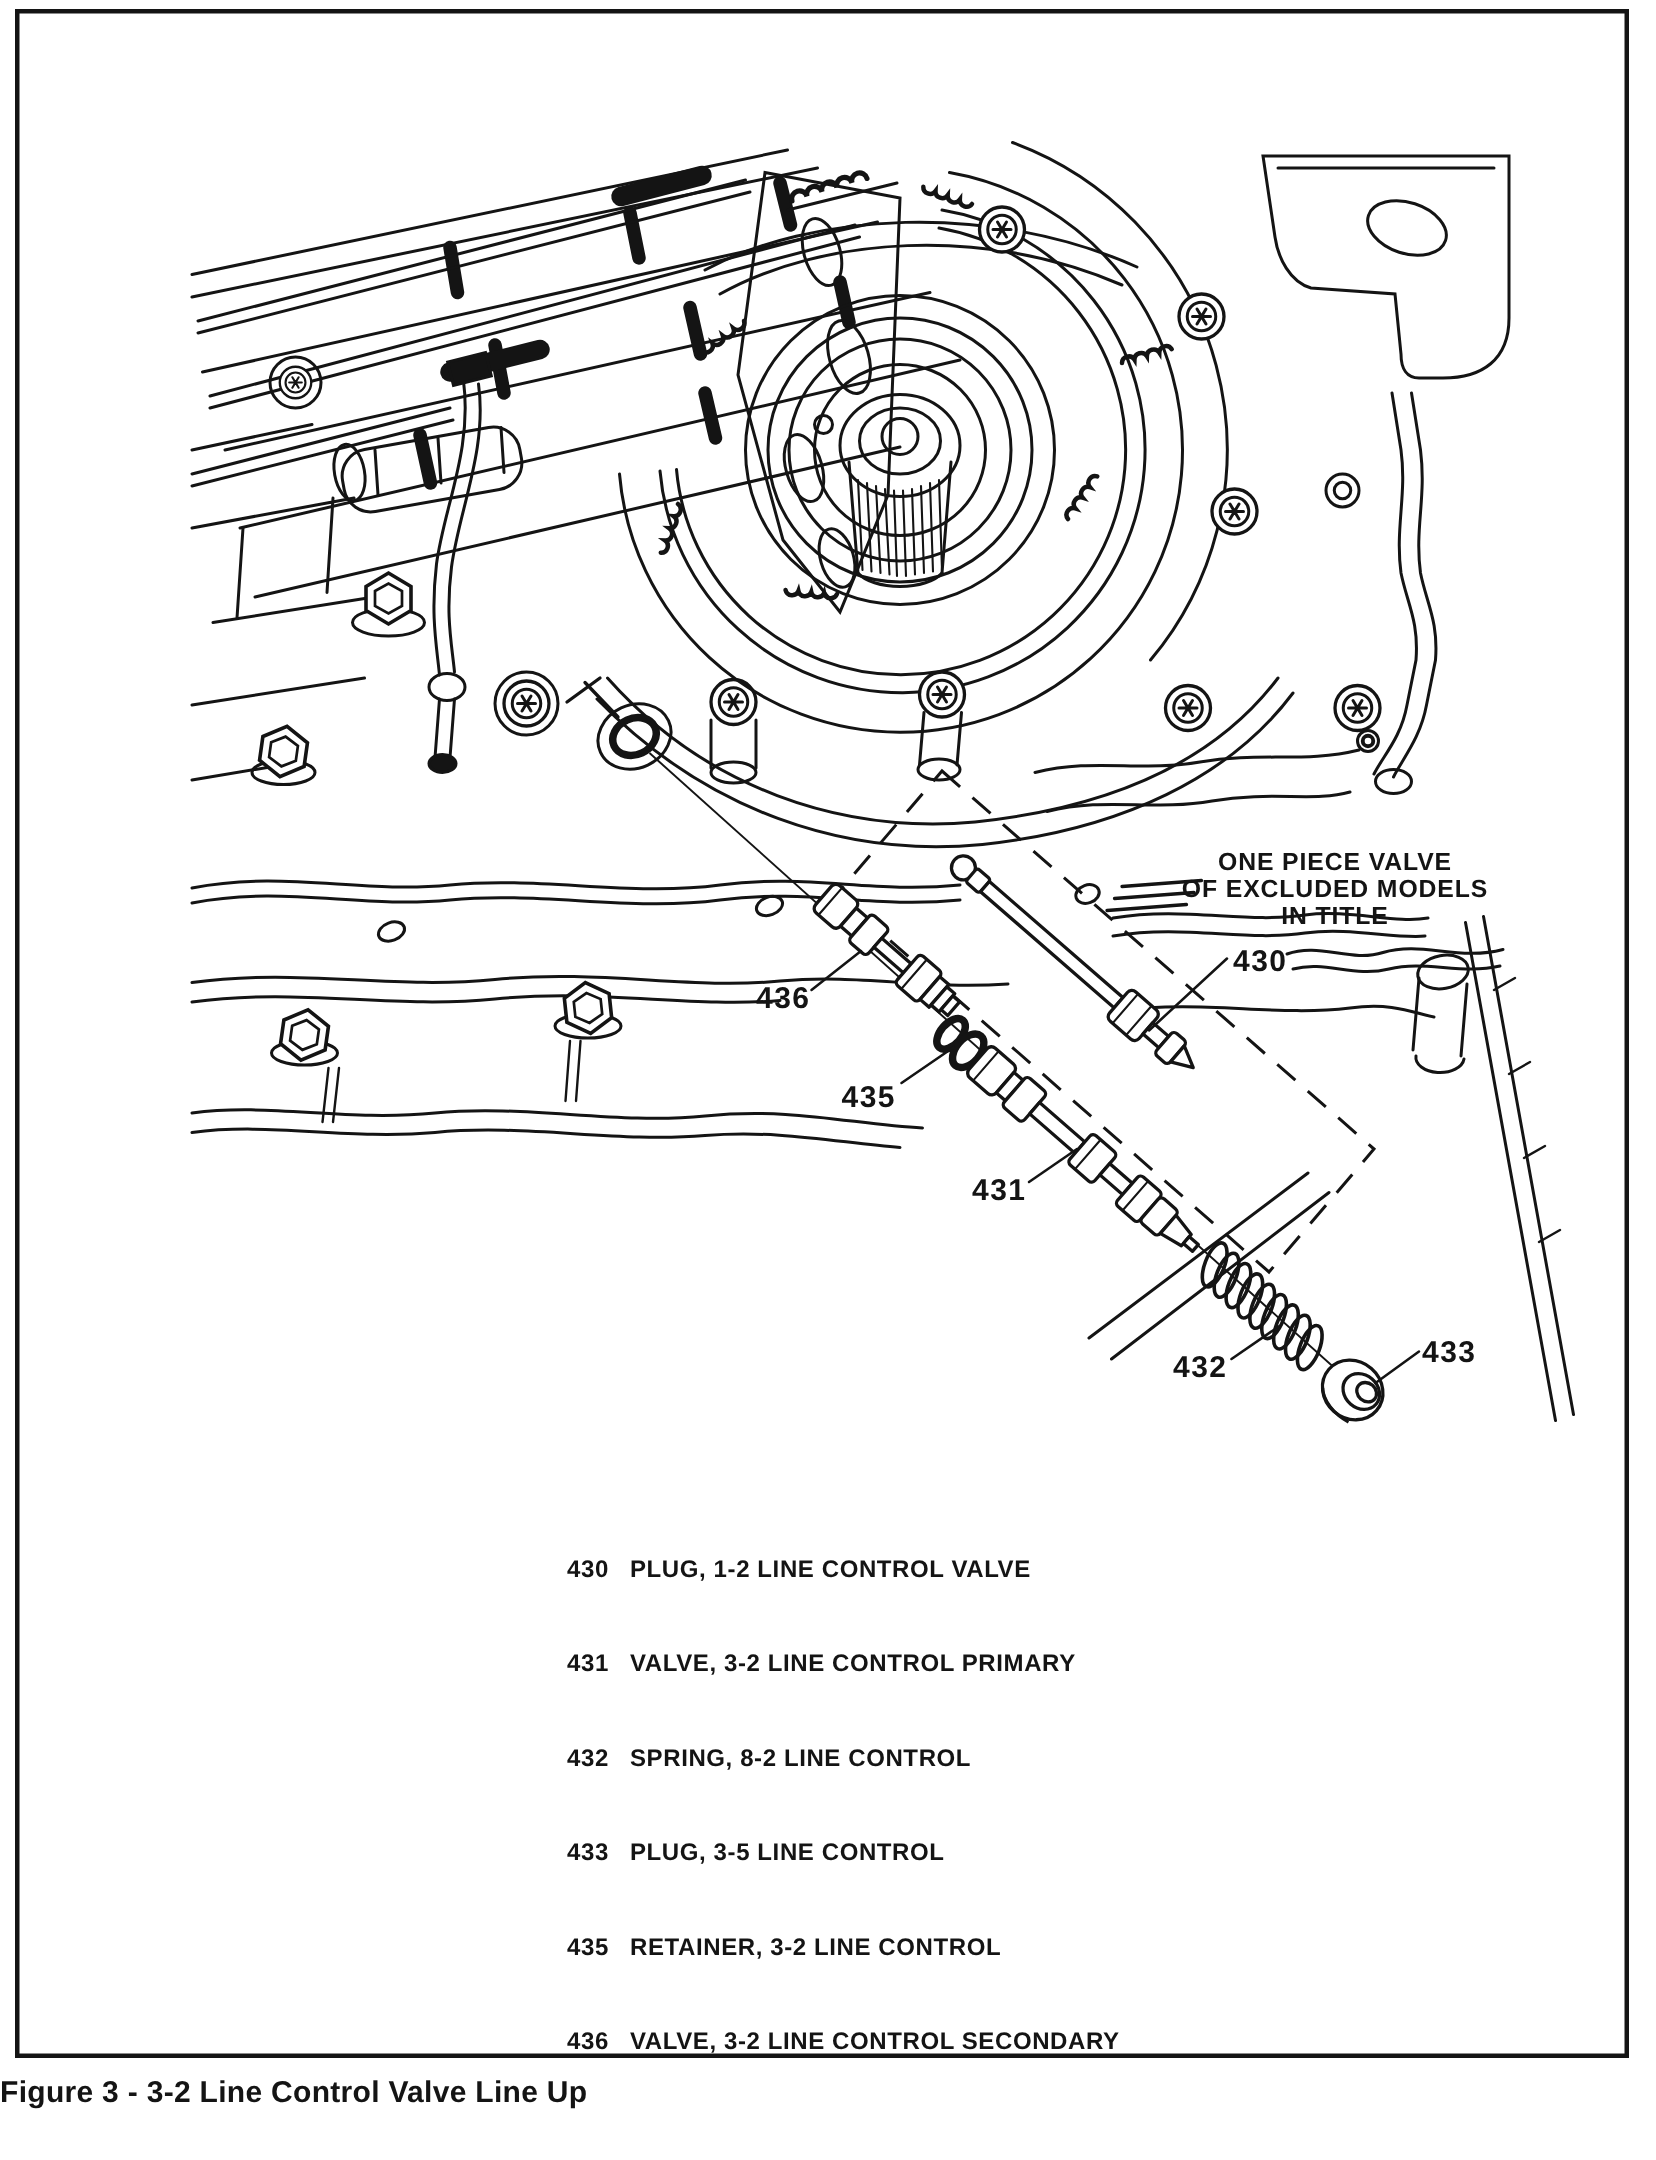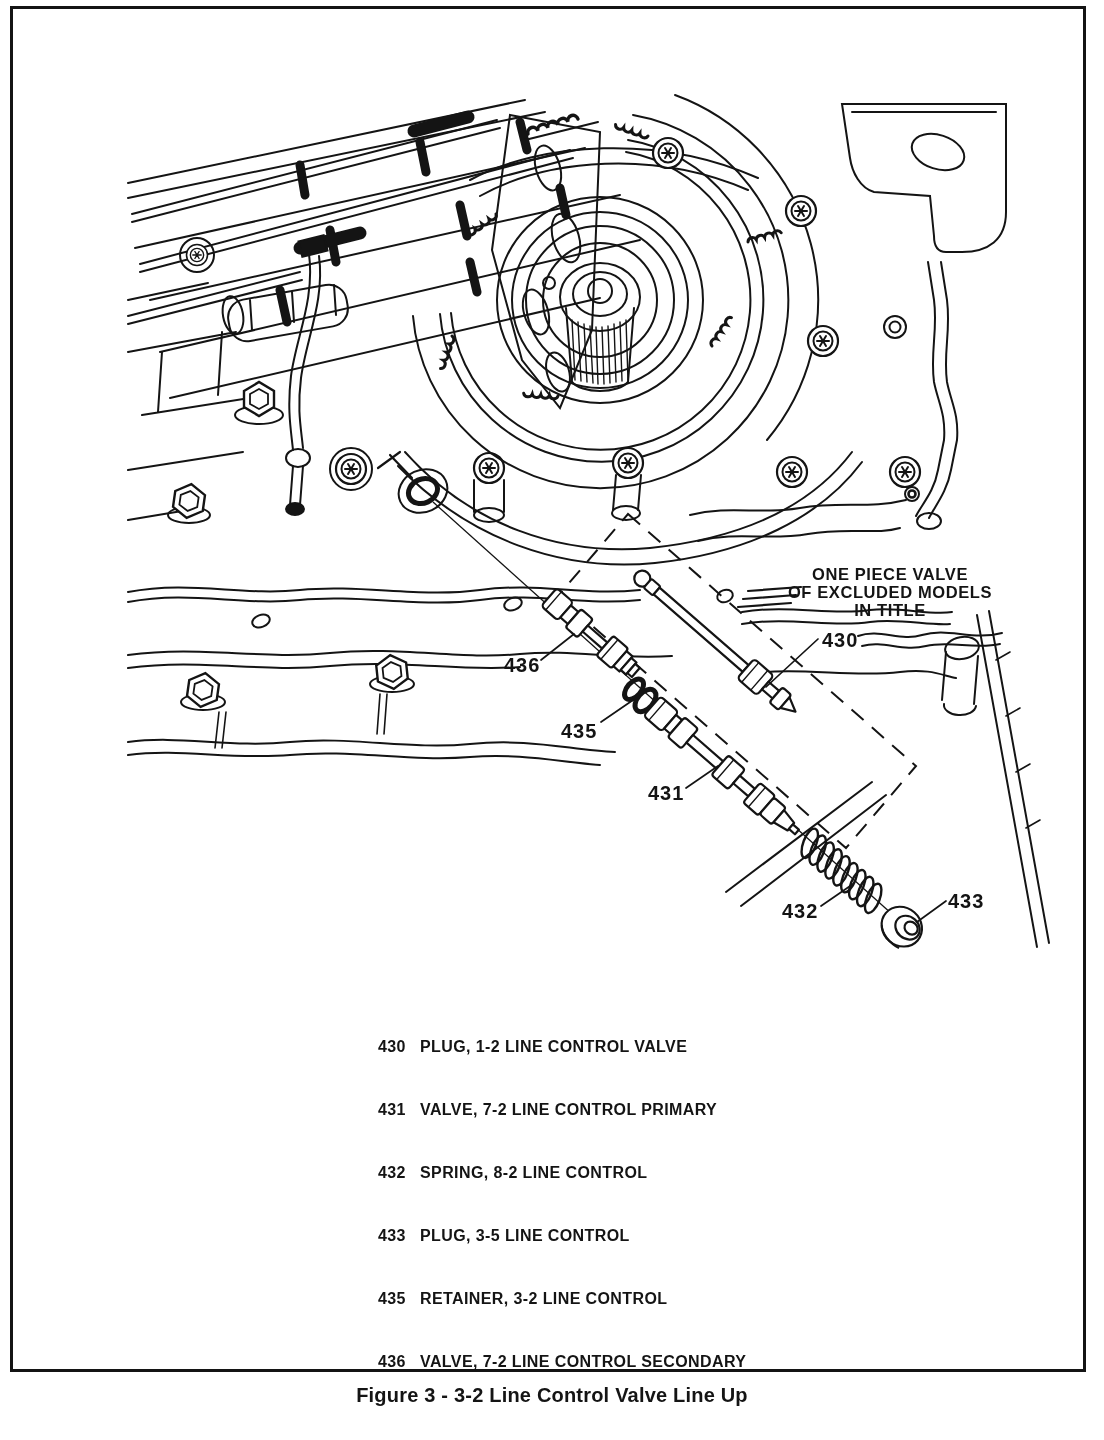--- a/index.html
+++ b/index.html
@@ -7,21 +7,21 @@
         font-family:"Liberation Sans",sans-serif;color:#141414;}
   .border-box{position:absolute;left:10px;top:6px;width:1070px;height:1360px;
               border:3px solid #141414;background:#fff;}
   svg text{font-family:"Liberation Sans",sans-serif;fill:#141414;}
   .callout{font-size:20px;font-weight:700;letter-spacing:1px;}
   .anno{font-size:16.5px;font-weight:700;letter-spacing:.6px;}
   .parts-list{position:absolute;left:378px;top:994px;font-size:16px;font-weight:700;
               letter-spacing:.4px;line-height:21px;white-space:pre;}
   .parts-row{display:flex;}
   .parts-num{width:42px;}
-  .caption{position:absolute;left:0;top:1384px;width:1104px;text-align:center;
+  .caption{position:absolute;left:0;top:1384px;width:1104px;
            font-size:20px;font-weight:700;letter-spacing:.2px;}
 </style>
 </head>
 <body>
 
 <div class="page">
   <div class="border-box"></div>
 
   <svg width="1104" height="1440" viewBox="0 0 1104 1440" style="position:absolute;left:0;top:0;">
     <defs>
@@ -278,34 +278,34 @@
     </g>
   </svg>
 
   <div class="parts-list">
     <div class="parts-row">
       <span class="parts-num">430</span>
       <span>PLUG, 1-2 LINE CONTROL VALVE</span>
     </div>
     <div class="parts-row">
       <span class="parts-num">431</span>
-      <span>VALVE, 7-2 LINE CONTROL PRIMARY</span>
+      <span>VALVE, 3-2 LINE CONTROL PRIMARY</span>
     </div>
     <div class="parts-row">
       <span class="parts-num">432</span>
       <span>SPRING, 8-2 LINE CONTROL</span>
     </div>
     <div class="parts-row">
       <span class="parts-num">433</span>
       <span>PLUG, 3-5 LINE CONTROL</span>
     </div>
     <div class="parts-row">
       <span class="parts-num">435</span>
       <span>RETAINER, 3-2 LINE CONTROL</span>
     </div>
     <div class="parts-row">
       <span class="parts-num">436</span>
-      <span>VALVE, 7-2 LINE CONTROL SECONDARY</span>
+      <span>VALVE, 3-2 LINE CONTROL SECONDARY</span>
     </div>
   </div>
 
   <div class="caption">Figure 3 -  3-2 Line Control Valve Line Up</div>
 </div>
 
 </body></html>

